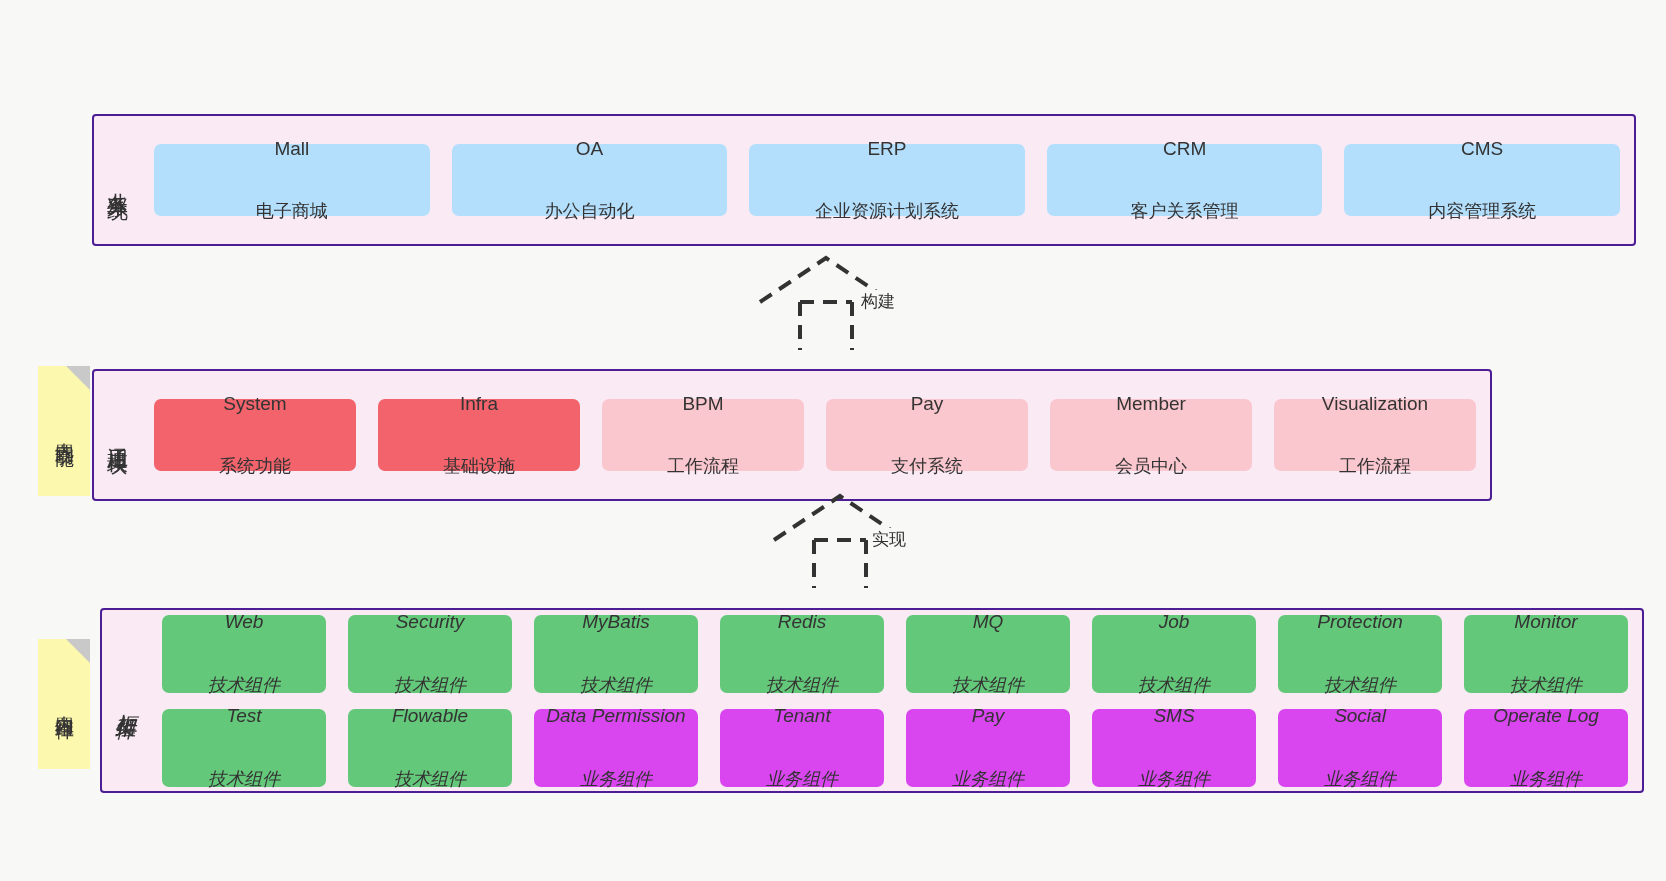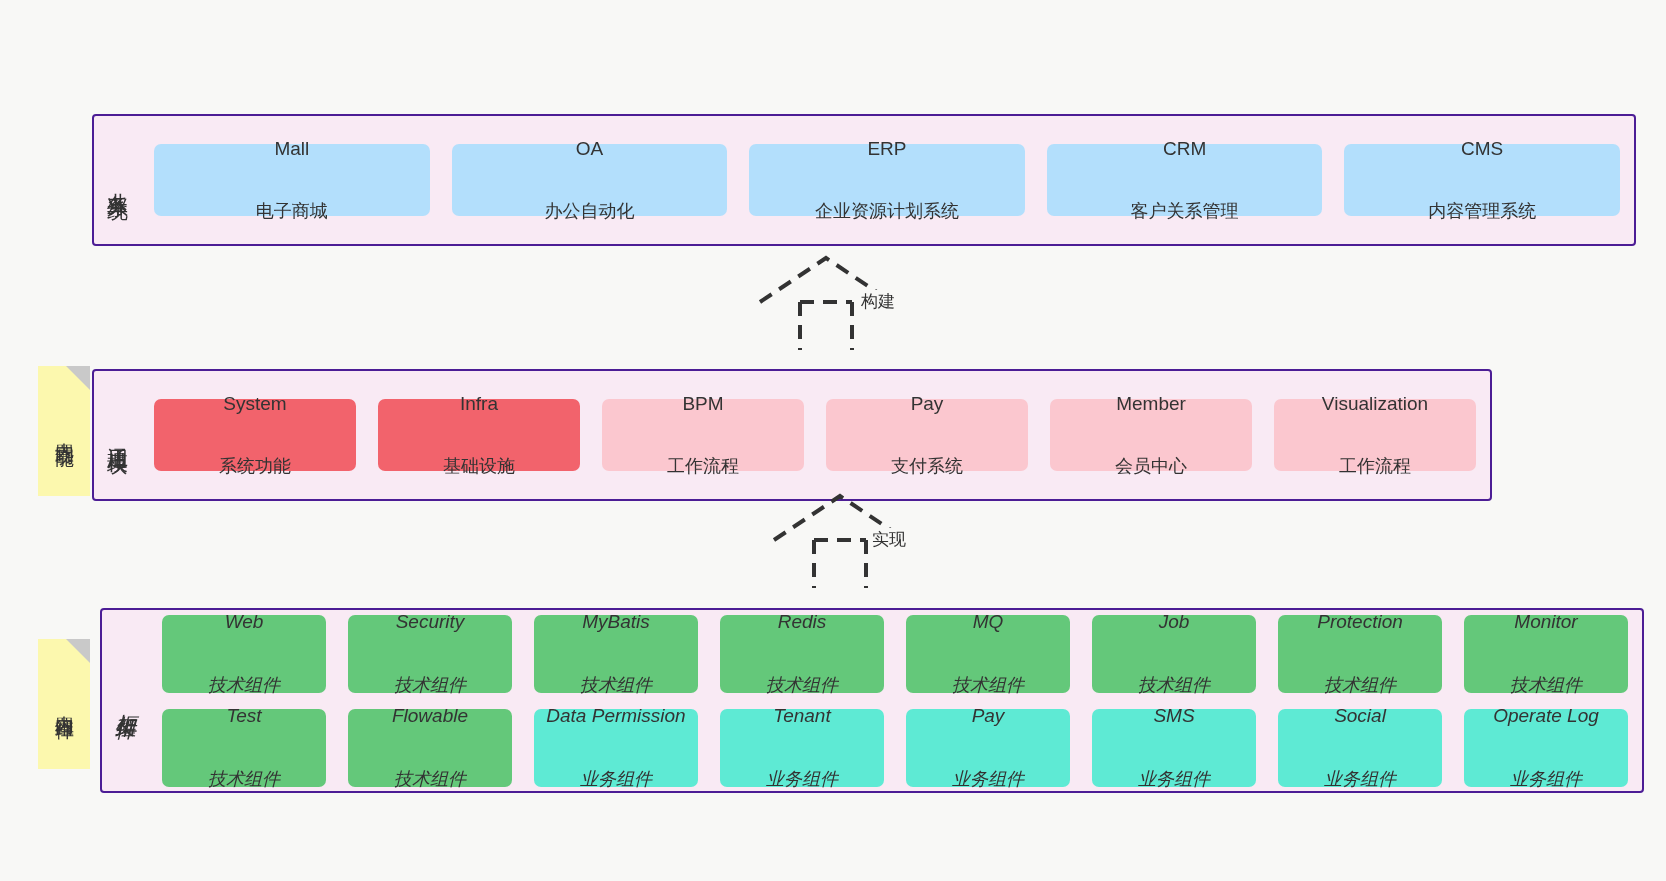--- a/index.html
+++ b/index.html
@@ -64,21 +64,21 @@
     padding: 4px 6px;
   }
   .cell .en { font-size: 19px; }
   .cell .cn { font-size: 18px; margin-top: 39px; }
 
   
   .c-blue        { background: #b3dffc; }
   .c-red         { background: #f2636c; }
   .c-pink        { background: #fbc7cf; }
   .c-green       { background: #64c87a; }
-  .c-lightgreen  { background: #5eead4; }
+  .c-lightgreen  { background: #d946ef; }
 
   
   #layer-business  { left: 92px;  top: 114px; width: 1544px; height: 132px; }
   #layer-modules   { left: 92px;  top: 369px; width: 1400px; height: 132px; }
   #layer-framework { left: 100px;  top: 608px; width: 1544px; height: 185px; font-style: italic; }
 
   #layer-business  .cell, #layer-modules .cell { height: 72px; }
   #layer-framework .cell { height: 78px; }
 
   

